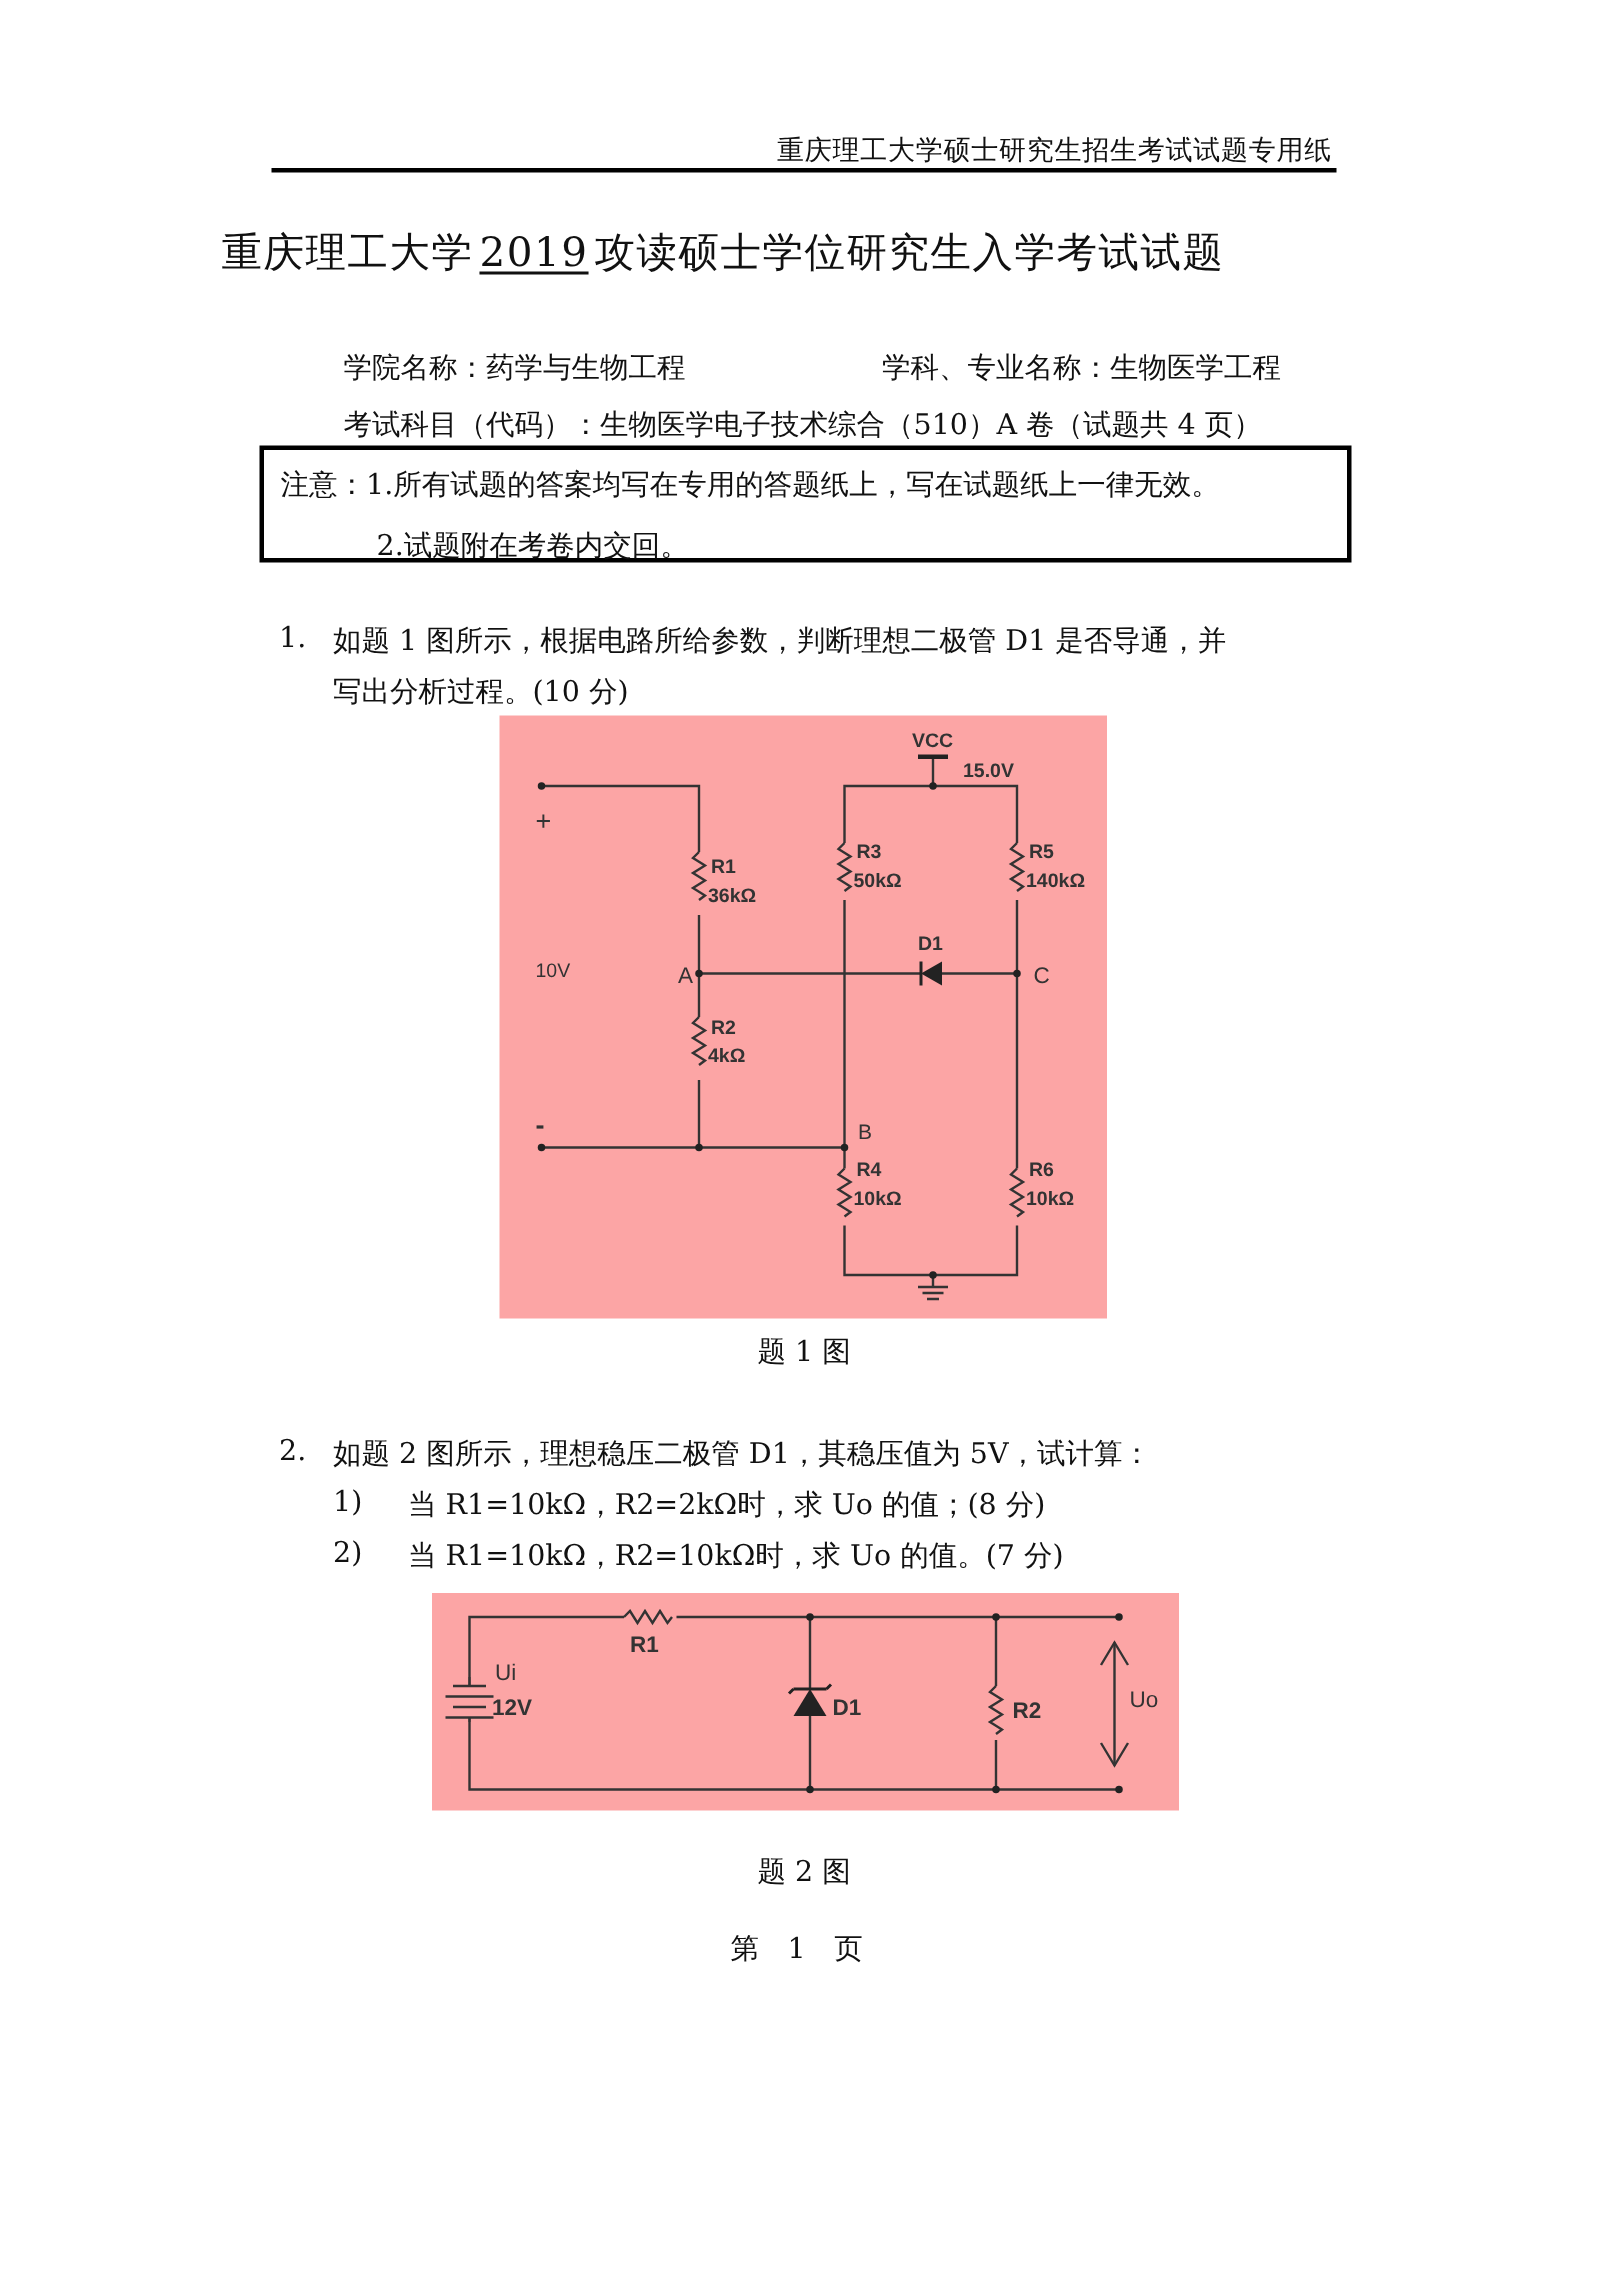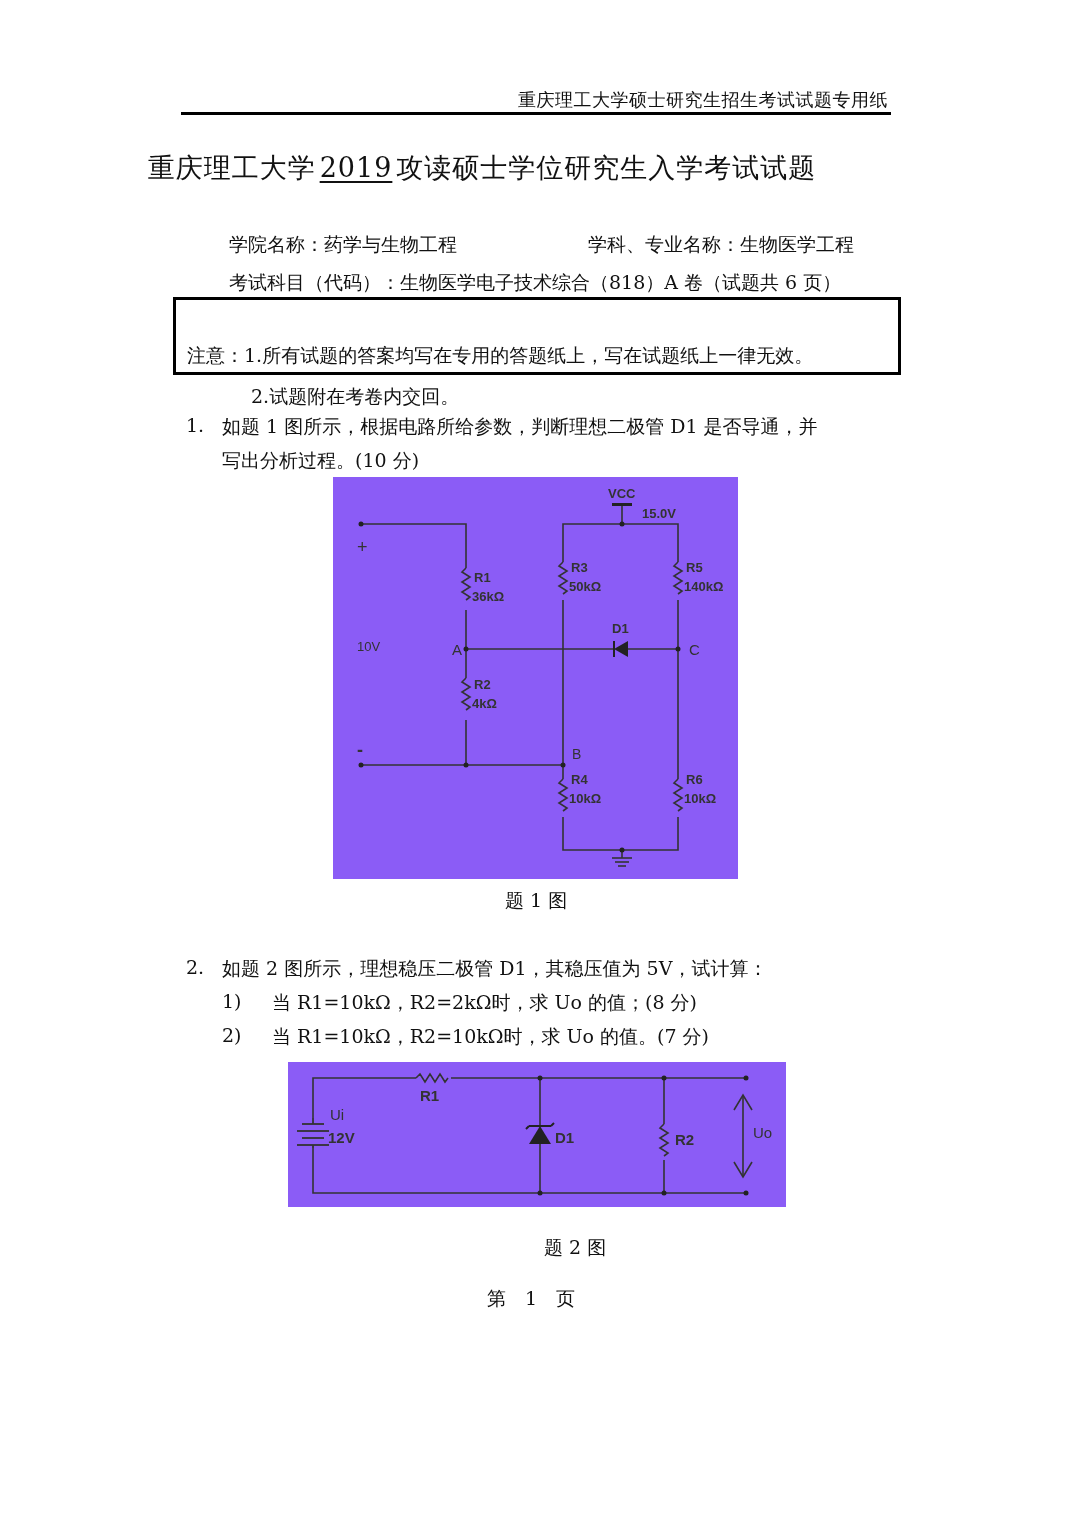--- a/index.html
+++ b/index.html
@@ -5,39 +5,39 @@
   html, body { margin: 0; padding: 0; background: #ffffff; }
   body { width: 1072px; height: 1515px; position: relative; overflow: hidden;
          font-family: "DejaVu Serif", "Liberation Serif", serif; color: #111; }
   .abs { position: absolute; }
   .hdr-text { left: 518px; top: 88px; font-size: 18px; letter-spacing: 0.5px; white-space: nowrap; }
   .hdr-rule { left: 181px; top: 112px; width: 710px; height: 3px; background: #000; }
   .title { left: 0; width: 964px; top: 150px; text-align: center; font-size: 27px; white-space: nowrap; letter-spacing: 1px; }
   .title .year { text-decoration: underline; text-underline-offset: 4px; padding: 0 4px; }
   .meta { font-size: 19px; white-space: nowrap; }
   .notice { left: 173px; top: 297px; width: 722px; height: 72px; border: 3px solid #000; }
-  .notice .line { position: absolute; font-size: 19px; white-space: nowrap; margin-top: 33px; }
+  .notice .line { position: absolute; font-size: 19px; white-space: nowrap; }
   .q { font-size: 19px; white-space: nowrap; }
-  .fig-bg { background: #8b5cf6; }
+  .fig-bg { background: #fca5a5; }
   .cap { font-size: 19px; white-space: nowrap; }
   svg text { font-family: "Liberation Sans", "DejaVu Sans", sans-serif; }
 </style>
 </head>
 <body>
 
 <div class="abs hdr-text">重庆理工大学硕士研究生招生考试试题专用纸</div>
 <div class="abs hdr-rule"></div>
 
 <div class="abs title">
   <span>重庆理工大学</span><span class="year">2019</span><span>攻读硕士学位研究生入学考试试题</span>
 </div>
 
 <div class="abs meta" style="left:229px; top:232px;">学院名称：药学与生物工程</div>
 <div class="abs meta" style="left:564px; top:232px;margin-left:24px;">学科、专业名称：生物医学工程</div>
-<div class="abs meta" style="left:229px; top:270px;">考试科目（代码）：生物医学电子技术综合（818）A 卷（试题共 6 页）</div>
+<div class="abs meta" style="left:229px; top:270px;">考试科目（代码）：生物医学电子技术综合（510）A 卷（试题共 4 页）</div>
 
 <div class="abs notice">
   <div class="line" style="left:11px; top:10px;">注意：1.所有试题的答案均写在专用的答题纸上，写在试题纸上一律无效。</div>
   <div class="line" style="left:75px; top:51px;text-align:right;">2.试题附在考卷内交回。</div>
 </div>
 
 <div class="abs q" style="left:186px; top:414px;">1.</div>
 <div class="abs q" style="left:222px; top:414px;">如题 1 图所示，根据电路所给参数，判断理想二极管 D1 是否导通，并</div>
 <div class="abs q" style="left:222px; top:448px;">写出分析过程。(10 分)</div>
 
@@ -179,15 +179,15 @@
     <g fill="#333" font-size="15" font-weight="bold">
       <text x="420" y="1101">R1</text>
       <text x="330" y="1120" font-weight="normal">Ui</text>
       <text x="328" y="1143">12V</text>
       <text x="555" y="1143">D1</text>
       <text x="675" y="1145">R2</text>
       <text x="753" y="1138" font-weight="normal">Uo</text>
     </g>
   </svg>
 </div>
-<div class="abs cap" style="left:505px; top:1235px;margin-left:39px;">题 2 图</div>
+<div class="abs cap" style="left:505px; top:1235px;">题 2 图</div>
 
 <div class="abs cap" style="left:487px; top:1286px;">第　1　页</div>
 
 </body></html>

